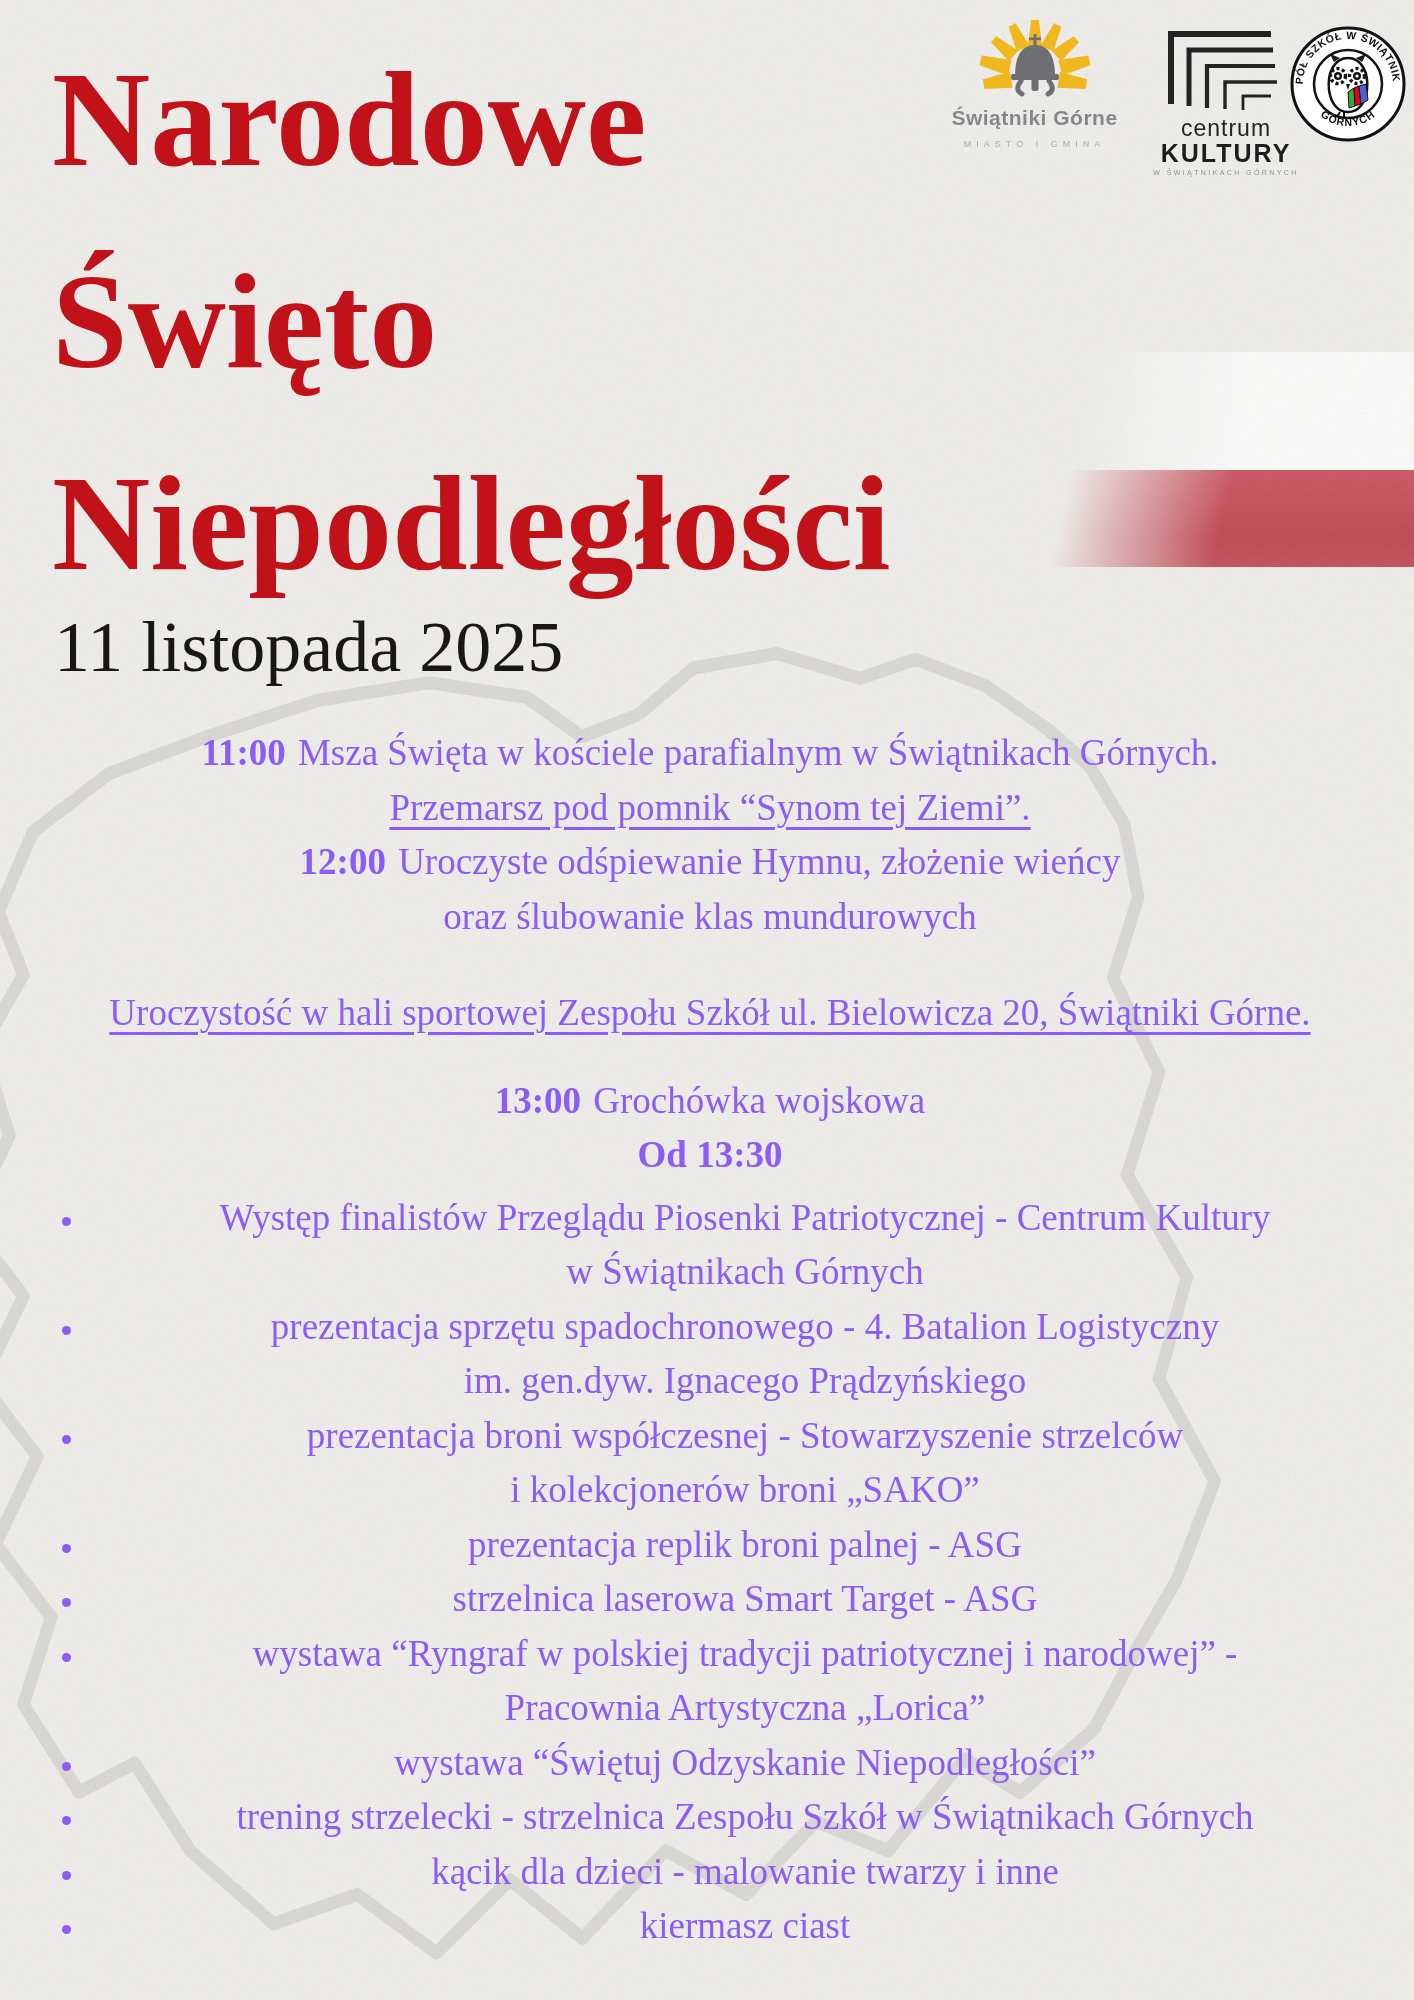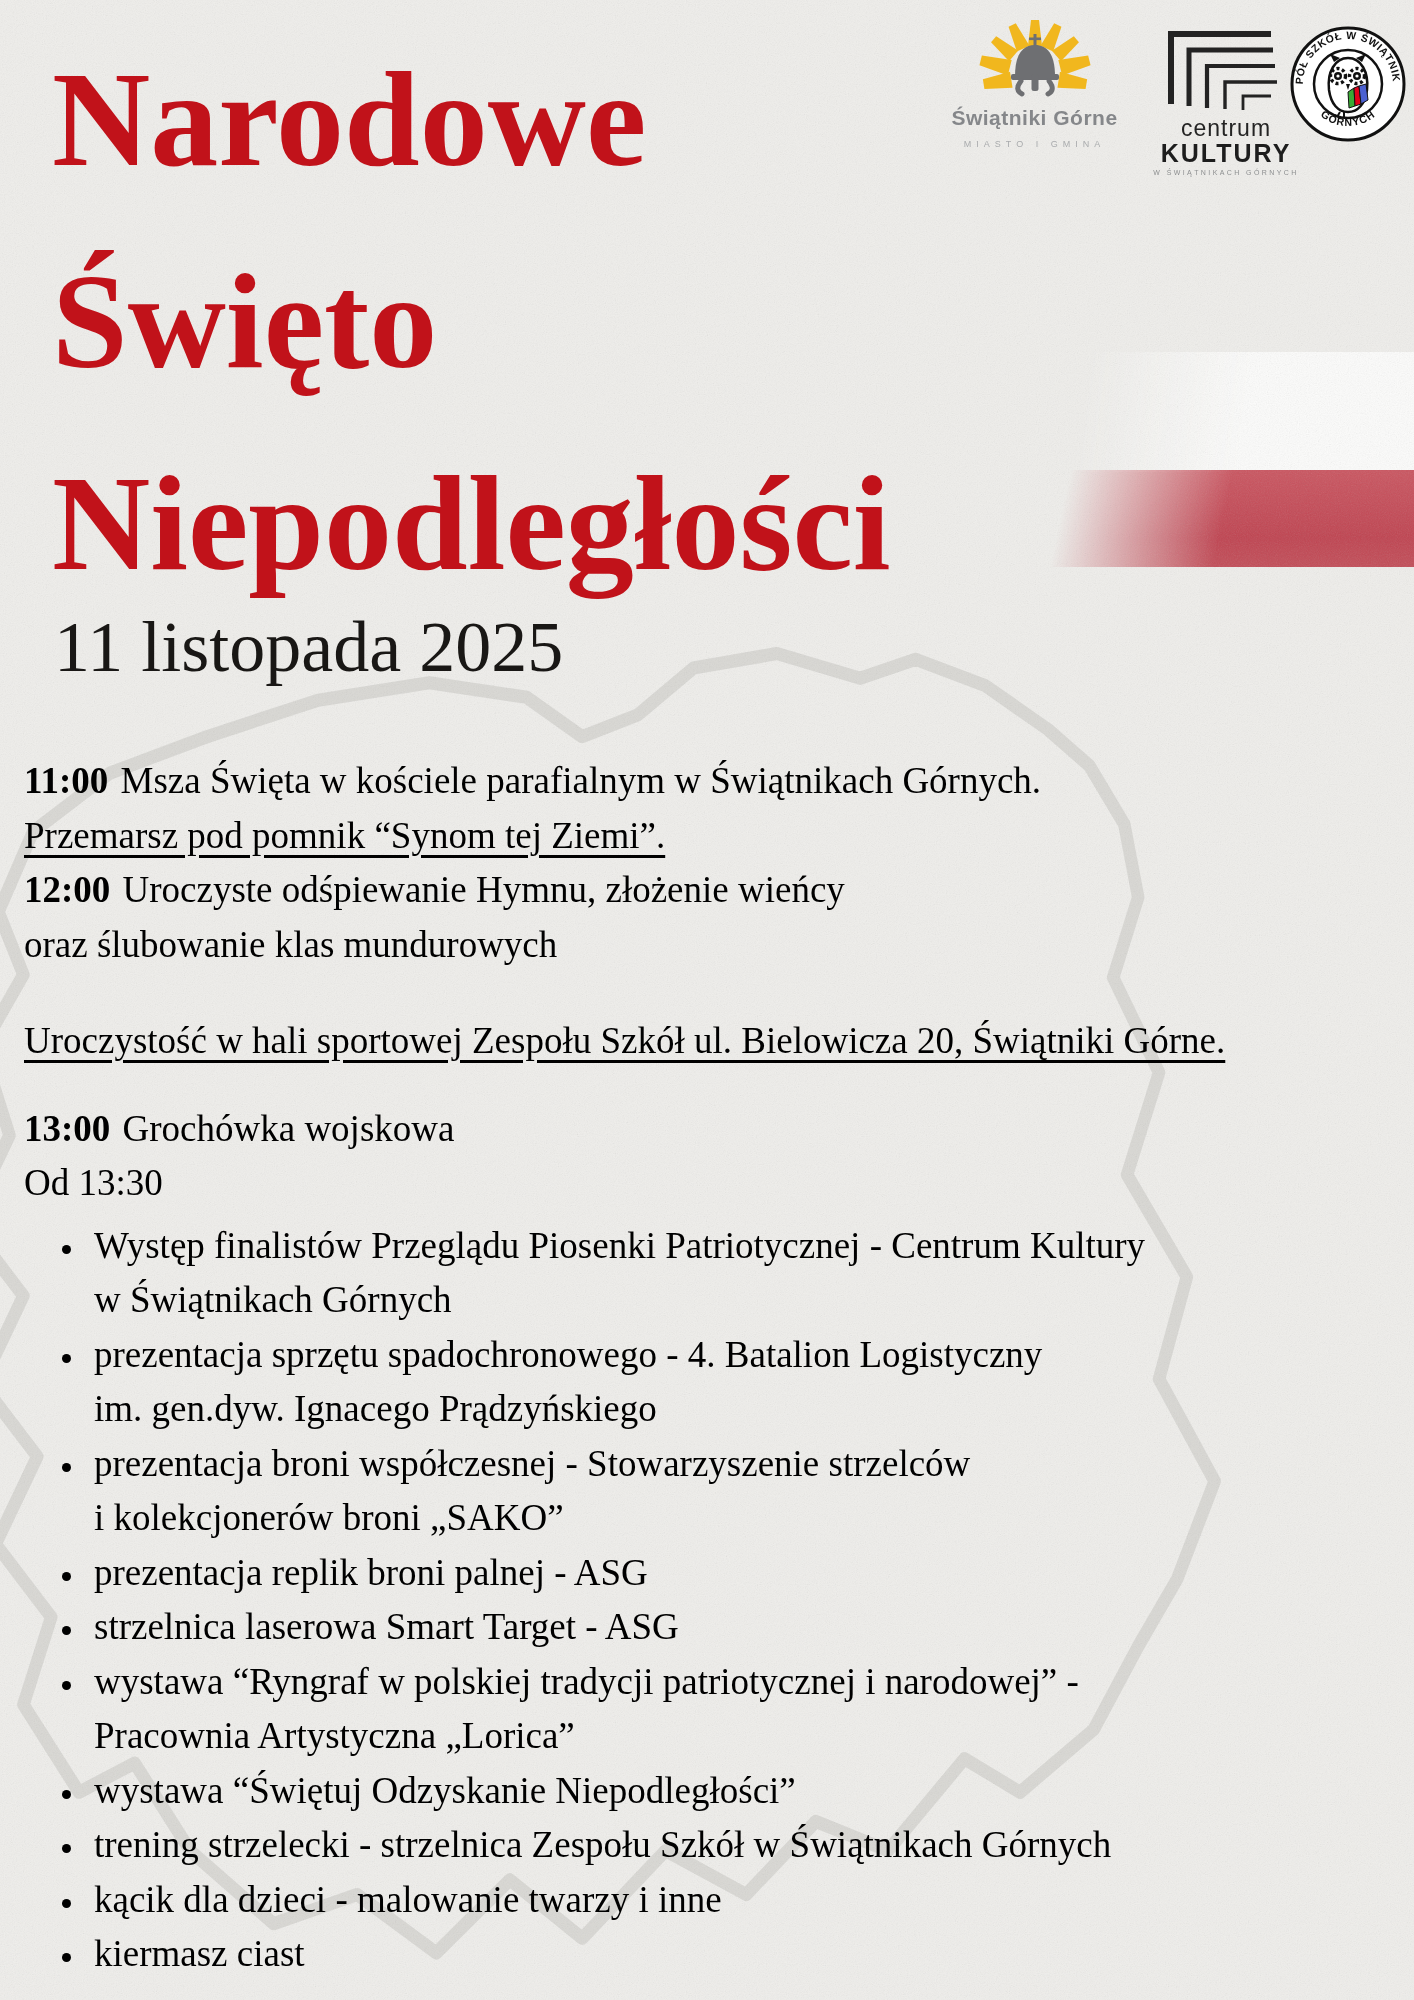--- a/index.html
+++ b/index.html
@@ -37,33 +37,33 @@
   .title{
     position:absolute;left:52px;top:18px;z-index:3;
     color:#c1121a;font-weight:700;font-size:136px;line-height:202px;white-space:nowrap;
   }
   .date{
     position:absolute;left:54px;top:606px;z-index:3;
     color:#191715;font-size:72px;white-space:nowrap;
   }
   
   .content{
-    position:absolute;left:24px;top:754px;width:1372px;z-index:3;
-    color:#000000;font-size:37px;line-height:54.5px;
+    position:absolute;left:24px;top:726px;width:1372px;z-index:3;
+    color:#8b5cf6;font-size:37px;line-height:54.5px;text-align:center;
   }
   .line{white-space:nowrap;}
   .line b{font-weight:700;margin-right:.33em;}
   .u{
     text-decoration:underline;
     text-decoration-thickness:2.5px;
     text-underline-offset:7px;
   }
   .gap1{height:42px;}
   .gap2{height:33px;}
-  .bold-line{font-weight:400;}
+  .bold-line{font-weight:700;}
   ul.attractions{margin:8px 0 0 0;padding:0 0 0 62px;list-style:disc;}
   ul.attractions li{padding-left:8px;white-space:nowrap;}
   ul.attractions li::marker{font-size:.8em;}
   ul.attractions .l2{display:block;white-space:nowrap;}
 </style>
 </head>
 <body>
 
 <div class="poster">
 

